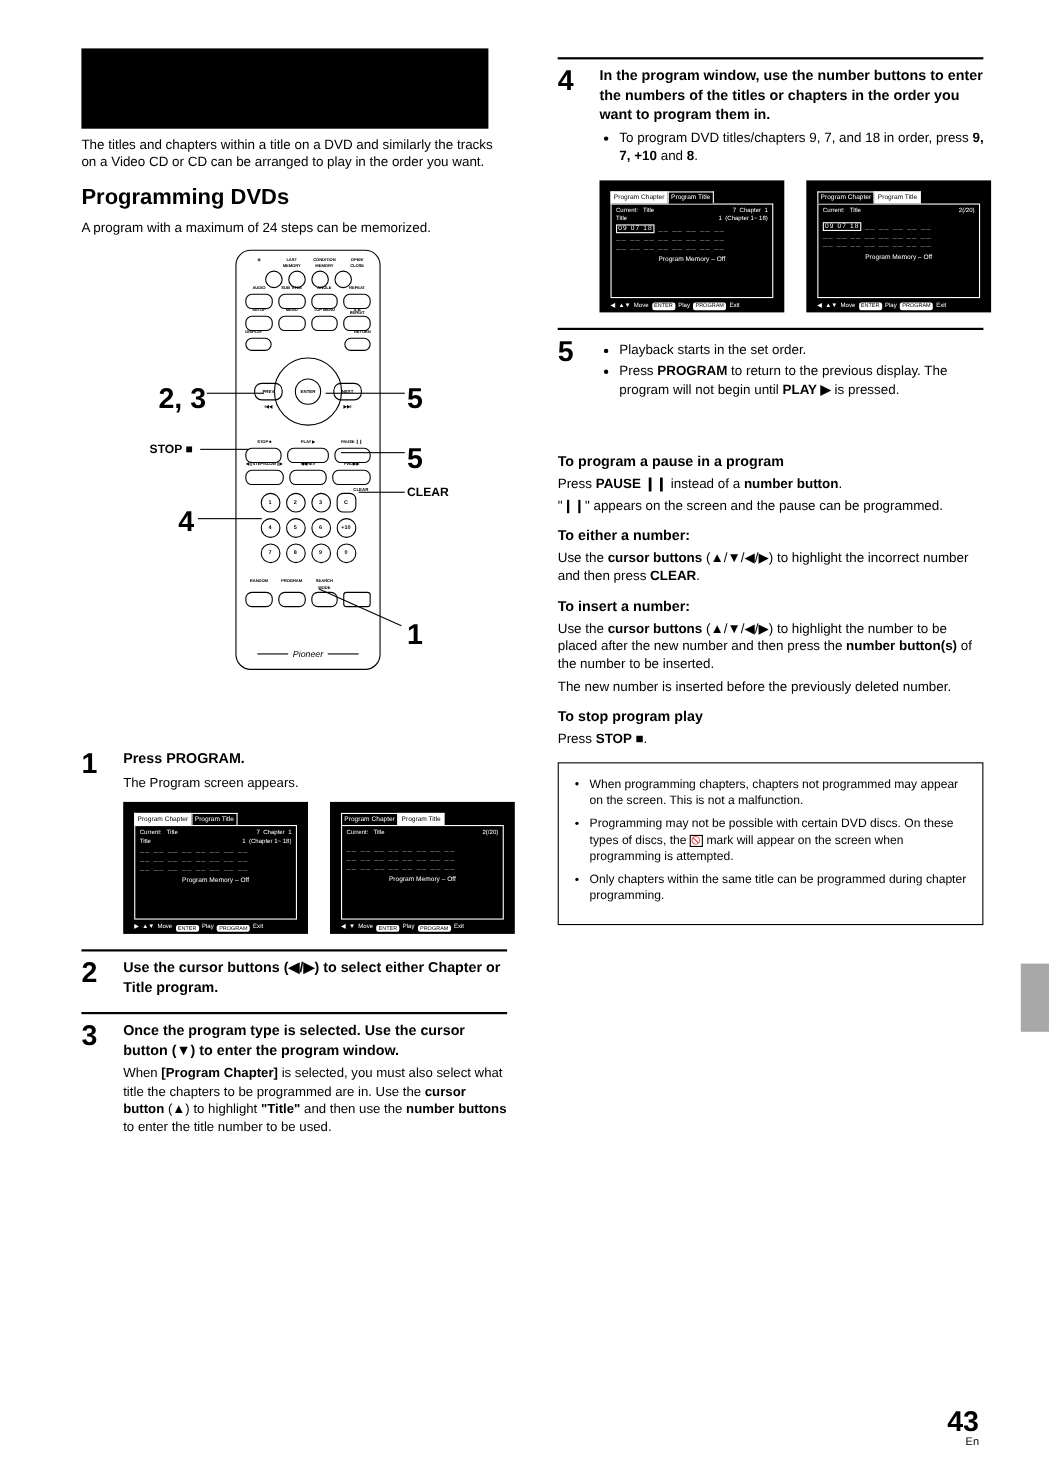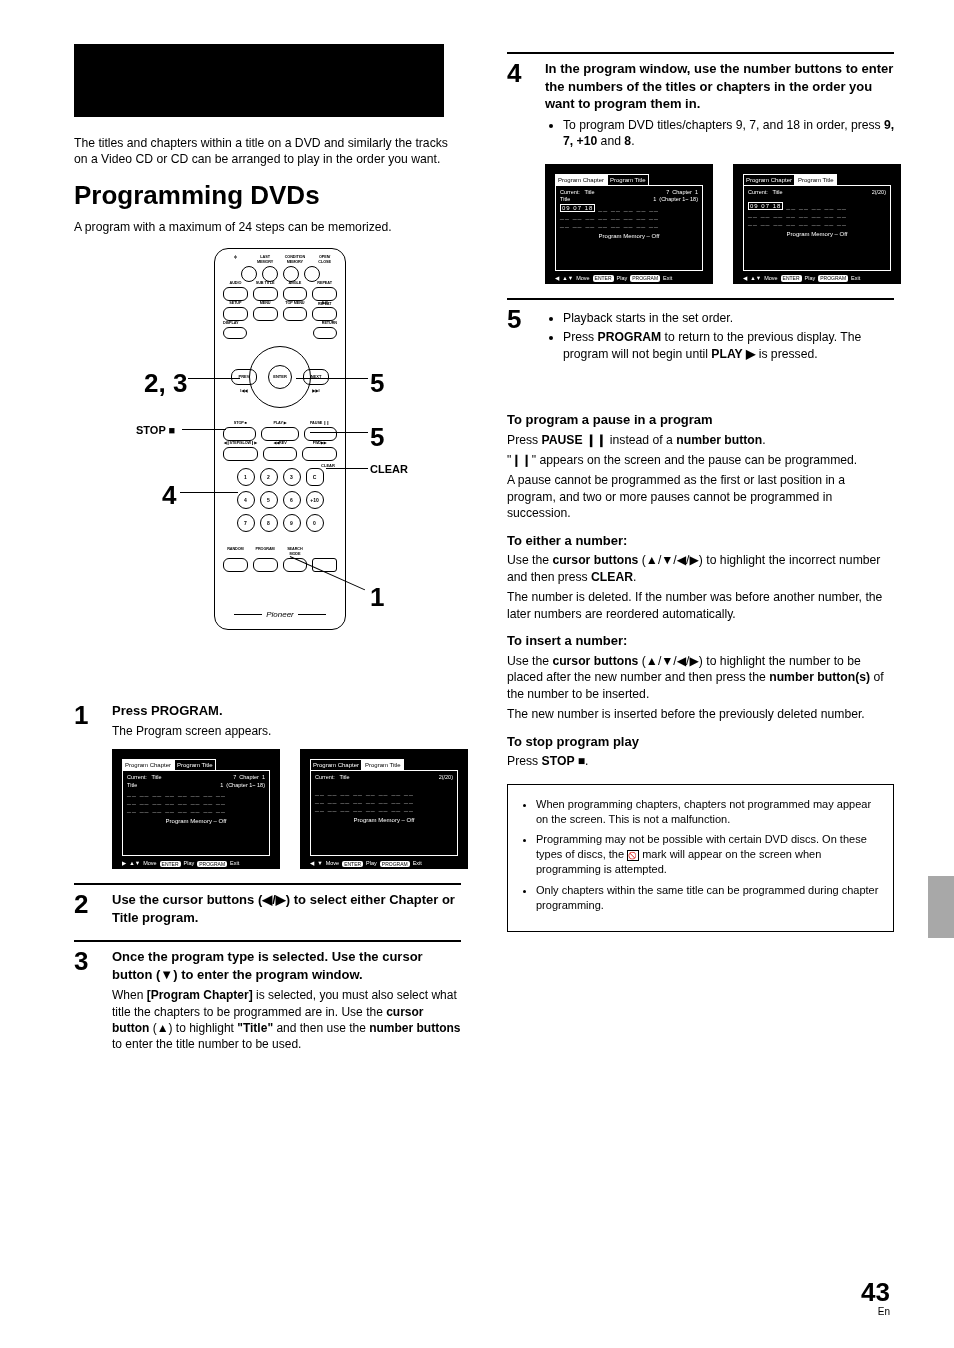--- a/index.html
+++ b/index.html
@@ -22,22 +22,22 @@
   .cols {
     display: flex;
     gap: 46px;
   }
   .col { flex: 1 1 0; min-width: 0; }
 
   
   .black-box {
     width: 370px; height: 73px; background: #000;
   }
-  .intro-p { margin: 18px 0 10px 0; }
-  .h1 { font-size: 26px; font-weight: bold; margin: 8px 0 6px 0; }
+  .intro-p { margin: 6px 0 10px 0; }
+  .h1 { font-size: 20px; font-weight: bold; margin: 8px 0 6px 0; }
   .h2 { font-size: 13px; font-weight: bold; margin: 10px 0 3px 0; }
   .sub { margin: 2px 0 8px 0; }
 
   
   .remote-wrap {
     position: relative;
     width: 370px;
     height: 430px;
     margin: 12px 0 24px 0;
   }
@@ -499,25 +499,23 @@
             <li>Press <b>PROGRAM</b> to return to the previous display. The program will not begin until <b>PLAY ▶</b> is pressed.</li>
           </ul>
         </div>
       </div>
 
       <div style="height:22px;"></div>
 
       <div class="h2">To program a pause in a program</div>
       <div>Press <b>PAUSE ❙❙</b> instead of a <b>number button</b>.</div>
       <div style="margin-top:4px;">"<span class="sym">❙❙</span>" appears on the screen and the pause can be programmed.</div>
-      <div style="margin-top:4px;">A pause cannot be programmed as the first or last position in a program, and two or more pauses cannot be programmed in succession.</div>
 
       <div class="h2">To either a number:</div>
       <div>Use the <b>cursor buttons</b> (▲/▼/◀/▶) to highlight the incorrect number and then press <b>CLEAR</b>.</div>
-      <div style="margin-top:4px;">The number is deleted. If the number was before another number, the later numbers are reordered automatically.</div>
 
       <div class="h2">To insert a number:</div>
       <div>Use the <b>cursor buttons</b> (▲/▼/◀/▶) to highlight the number to be placed after the new number and then press the <b>number button(s)</b> of the number to be inserted.</div>
       <div style="margin-top:4px;">The new number is inserted before the previously deleted number.</div>
 
       <div class="h2">To stop program play</div>
       <div>Press <b>STOP ■</b>.</div>
 
       <div class="note-box">
         <ul>

